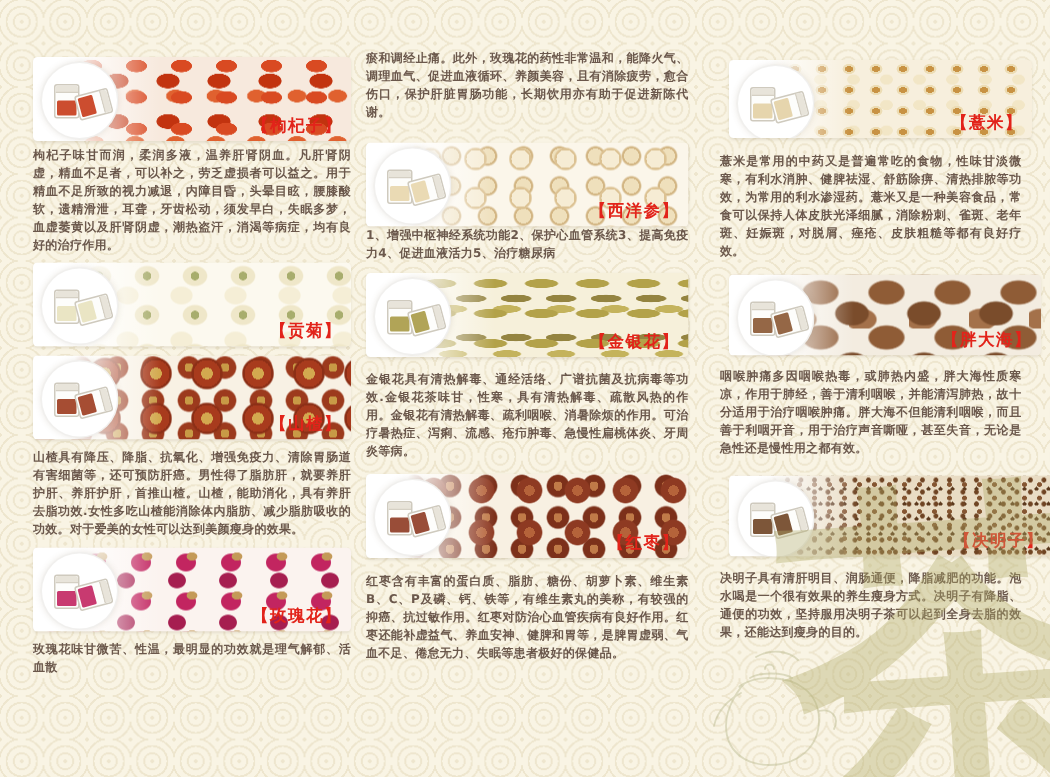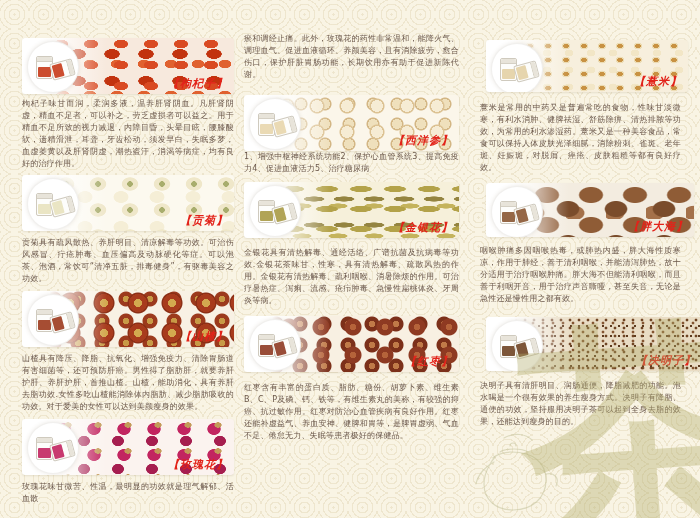--- a/index.html
+++ b/index.html
@@ -12,28 +12,27 @@
       rgba(0,0,0,0) 1.2px, rgba(0,0,0,0) 4.8px);
     background-size:29px 29px;
   }
   .col{position:absolute;top:0;}
   .col1{left:22px;width:212px;}
   .col2{left:244px;width:215px;}
   .col3{left:480px;width:201px;}
 
   .desc{
     margin:0;color:#6b584c;font-size:8px;line-height:12px;
-    letter-spacing:0.2px;text-align:justify;
+    letter-spacing:0.2px;text-align:justify;font-weight:bold;
   }
 
   .photo{
     position:relative;height:56px;border-radius:3px;overflow:hidden;
     box-shadow:0 1px 2px rgba(90,70,40,0.12);
     background-color:#ffffff;
-    font-style:italic;
   }
   .photo-label{
     position:absolute;right:6px;bottom:3px;
     color:#e2231a;font-size:11px;font-weight:bold;letter-spacing:1px;white-space:nowrap;
   }
   .jar-circle{
     position:absolute;left:5px;top:3px;width:50px;height:50px;border-radius:50%;
     background:#ffffff;border:1px solid rgba(120,110,90,0.10);
     box-shadow:0 0 4px rgba(120,100,70,0.15);
   }
@@ -141,21 +140,20 @@
             <div class="lid"></div>
             <div class="fill f-gongju"></div>
           </div>
         <div class="jar jar-tilt">
             <div class="lid"></div>
             <div class="fill f-gongju"></div>
           </div>
       </div>
       <span class="photo-label">【贡菊】</span>
     </div>
-    <p class="desc" style="margin-top:6px">贡菊具有疏风散热、养肝明目、清凉解毒等功效。可治伤风感冒、疔疮肿毒、血压偏高及动脉硬化等症。可以泡茶、泡酒，常饮可“清净五脏，排毒健身”，有驱毒美容之功效。</p>
 
     <div class="photo photo-shanzha" style="margin-top:6px">
       <div class="jar-circle">
         <div class="jar jar-upright">
             <div class="lid"></div>
             <div class="fill f-shanzha"></div>
           </div>
         <div class="jar jar-tilt">
             <div class="lid"></div>
             <div class="fill f-shanzha"></div>

